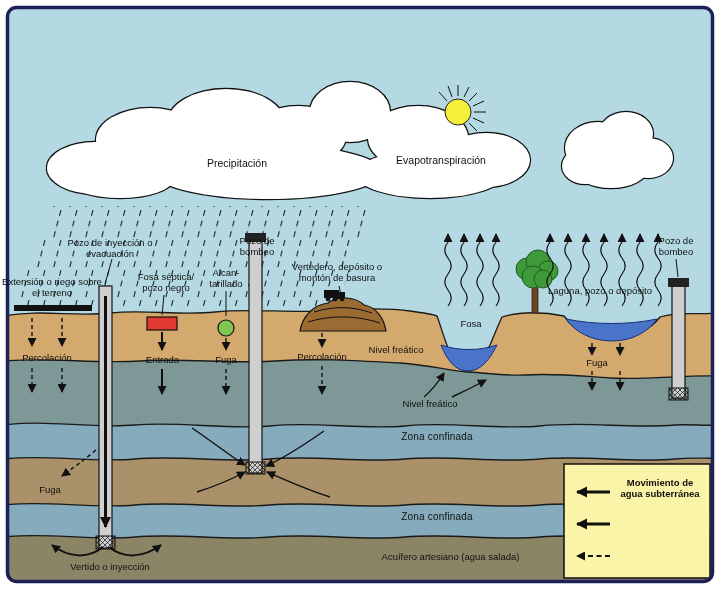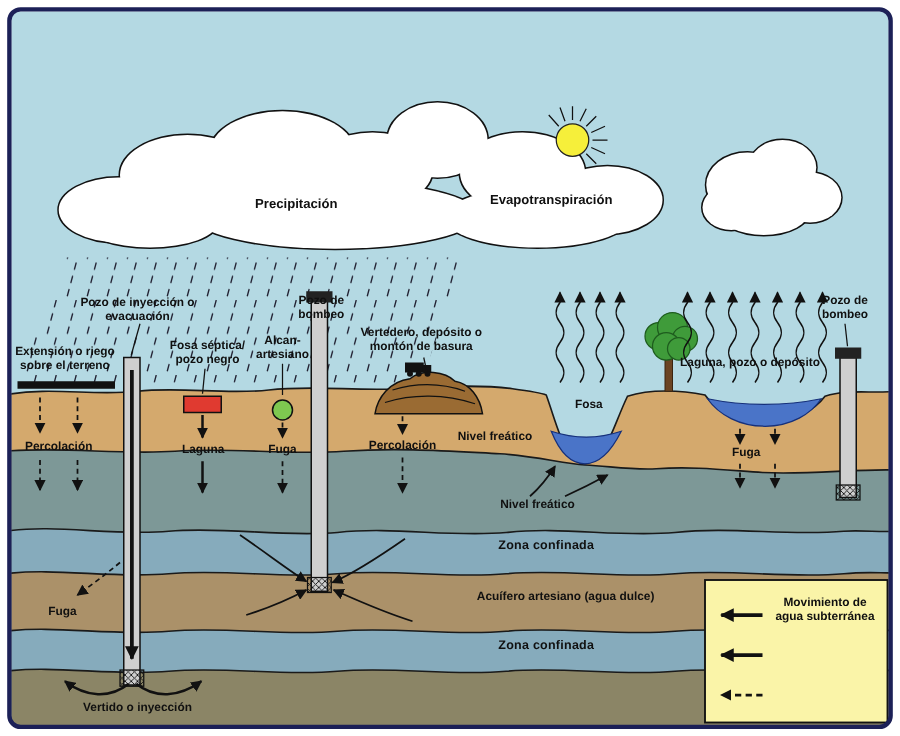--- a/index.html
+++ b/index.html
@@ -1,19 +1,19 @@
 <!DOCTYPE html>
 <html><head>
 <meta charset="utf-8">
 <style>
   *{margin:0;padding:0;box-sizing:border-box}
   body{background:#fff;font-family:"Liberation Sans",sans-serif}
   .stage{position:relative;width:720px;height:589px;background:#fff;overflow:hidden}
   .stage > svg{position:absolute;left:0;top:0}
-  .lbl{position:absolute;font-size:9.5px;font-weight:700;color:#101010;text-align:center;line-height:1.16}
+  .lbl{position:absolute;font-size:9.5px;font-weight:400;color:#101010;text-align:center;line-height:1.16}
   .lbl.big{font-size:10.5px}
   .lbl.layer{font-size:10px;letter-spacing:.2px}
   .legend-text{position:absolute;font-size:9.5px;font-weight:700;color:#101010;text-align:center;line-height:1.18}
   .bnd{fill:none;stroke:#1a1a1a;stroke-width:1.3}
   .dash{fill:none;stroke:#111;stroke-width:1.4;stroke-dasharray:4,3}
   .sol{fill:none;stroke:#111;stroke-width:1.4}
   .sol2{fill:none;stroke:#111;stroke-width:2}
   .thin{stroke:#111;stroke-width:1;fill:none}
 </style>
 </head>
@@ -242,36 +242,36 @@
 
     <rect x="7.5" y="7.5" width="705" height="574" rx="9" fill="none" stroke="#1c2057" stroke-width="3.5"></rect>
   </svg>
 
   <div class="lbl big" style="left:182px;top:157px;width:110px">Precipitación</div>
   <div class="lbl big" style="left:381px;top:154px;width:120px">Evapotranspiración</div>
 
   <div class="lbl" style="left:60px;top:237px;width:100px">Pozo de inyección o evacuación</div>
   <div class="lbl" style="left:2px;top:276px;width:100px">Extensión o riego sobre el terreno</div>
   <div class="lbl" style="left:128px;top:271px;width:76px">Fosa séptica/ pozo negro</div>
-  <div class="lbl" style="left:200px;top:267px;width:52px">Alcan- artesiano</div>
+  <div class="lbl" style="left:200px;top:267px;width:52px">Alcan- tarillado</div>
   <div class="lbl" style="left:231px;top:235px;width:52px">Pozo de bombeo</div>
   <div class="lbl" style="left:277px;top:261px;width:120px">Vertedero, depósito o montón de basura</div>
   <div class="lbl" style="left:537px;top:285px;width:126px">Laguna, pozo o depósito</div>
   <div class="lbl" style="left:650px;top:235px;width:52px">Pozo de bombeo</div>
   <div class="lbl" style="left:448px;top:318px;width:46px">Fosa</div>
 
   <div class="lbl" style="left:14px;top:352px;width:66px">Percolación</div>
-  <div class="lbl" style="left:140px;top:354px;width:45px">Laguna</div>
+  <div class="lbl" style="left:140px;top:354px;width:45px">Entrada</div>
   <div class="lbl" style="left:210px;top:354px;width:32px">Fuga</div>
   <div class="lbl" style="left:289px;top:351px;width:66px">Percolación</div>
   <div class="lbl" style="left:361px;top:344px;width:70px">Nivel freático</div>
   <div class="lbl" style="left:395px;top:398px;width:70px">Nivel freático</div>
   <div class="lbl" style="left:581px;top:357px;width:32px">Fuga</div>
   <div class="lbl" style="left:34px;top:484px;width:32px">Fuga</div>
   <div class="lbl" style="left:58px;top:561px;width:104px">Vertido o inyección</div>
 
   <div class="lbl layer" style="left:394px;top:431px;width:86px">Zona confinada</div>
-  <div class="lbl" style="left:365px;top:472px;width:175px">Acuífero artesiano (agua dulce)</div>
   <div class="lbl layer" style="left:394px;top:511px;width:86px">Zona confinada</div>
+  <div class="lbl" style="left:363px;top:551px;width:175px">Acuífero artesiano (agua salada)</div>
 
   <div class="legend-text" style="left:617px;top:477px;width:86px">Movimiento de agua subterránea</div>
 
 </div>
 
 </body></html>

